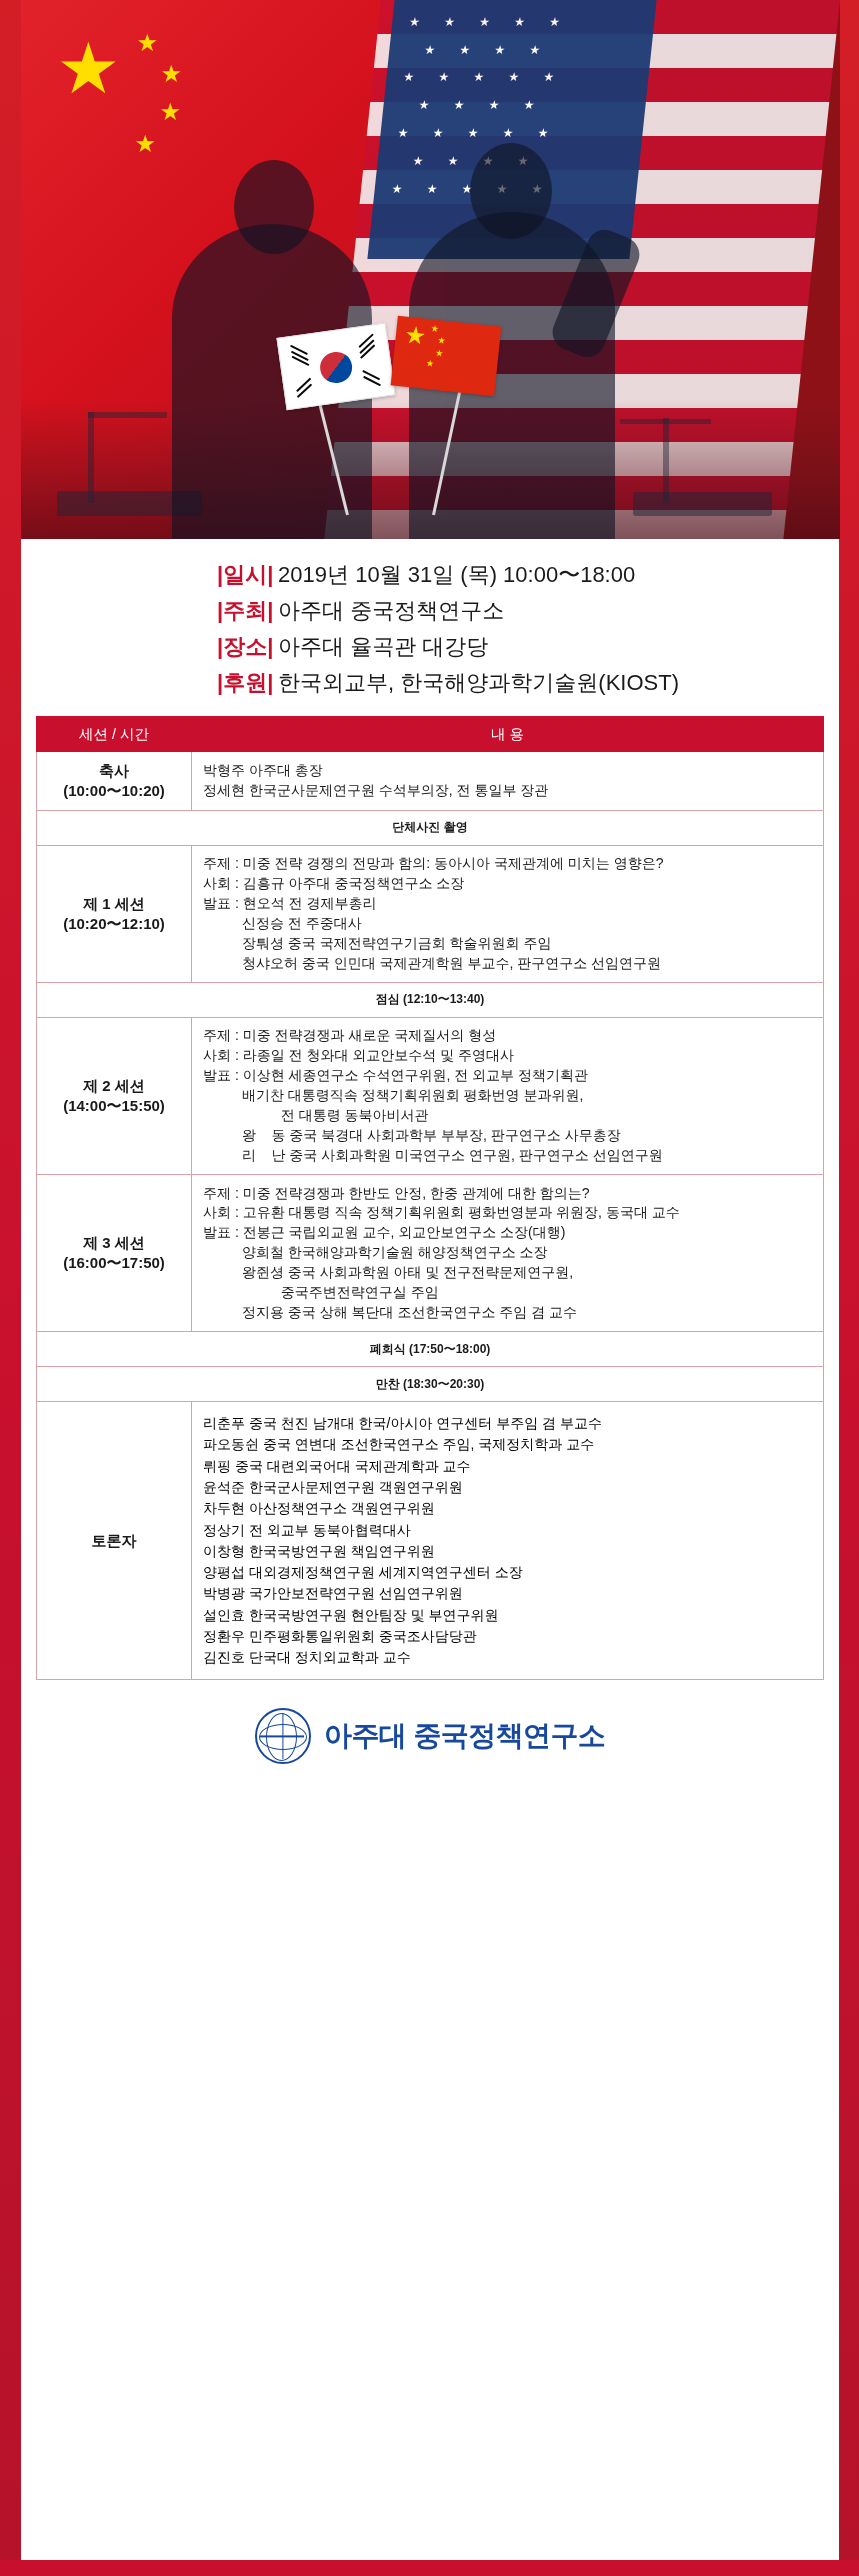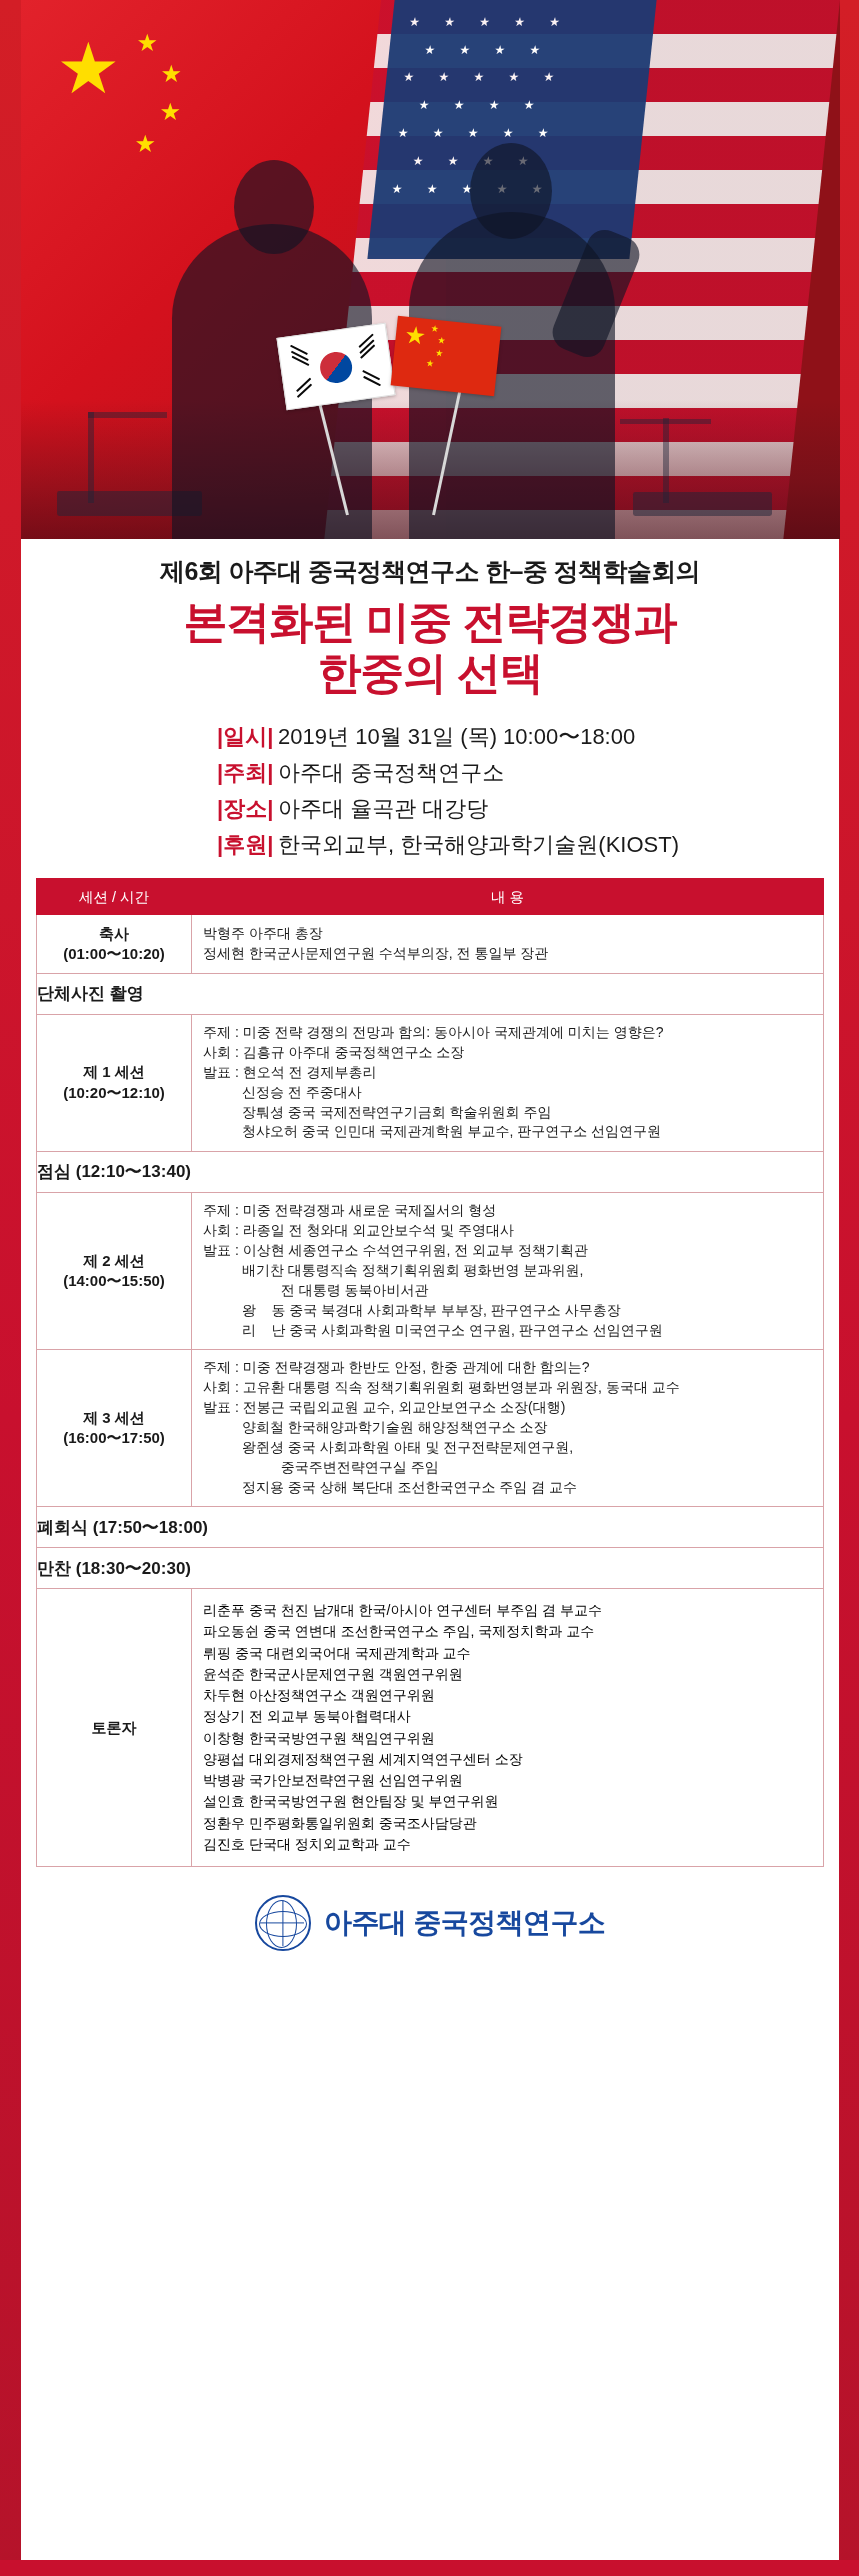--- a/index.html
+++ b/index.html
@@ -187,21 +187,22 @@
     line-height:1.35;
     padding:8.5px 3.6px;
   }
   td.content{
     padding:8.5px 11px;
     font-size:14px;
     line-height:1.42;
     color:#1a1a1a;
   }
   td.full{
-    font-size:17px;
+    text-align:center;
+    font-size:12px;
     font-weight:bold;
     padding:8.5px 0;
     color:#1a1a1a;
   }
   .ln{display:block;white-space:pre;}
   td.discussants{
     padding:11px 11px;
     font-size:14px;
     line-height:1.52;
   }
@@ -334,27 +335,20 @@
       <div class="cn-flag-small">
         <span class="bigstar">★</span>
         <span class="sm" style="left:34px;top:4.8px;">★</span>
         <span class="sm" style="left:42px;top:15.7px;">★</span>
         <span class="sm" style="left:41px;top:29px;">★</span>
         <span class="sm" style="left:33px;top:40px;">★</span>
       </div>
     </div>
   </div>
 
-  <div class="titles">
-    <div class="subtitle">제6회 아주대 중국정책연구소 한–중 정책학술회의</div>
-    <div class="main-title">
-      <div>본격화된 미중 전략경쟁과</div>
-      <div>한중의 선택</div>
-    </div>
-  </div>
 
   <div class="info">
     <div class="row">
       <span class="lab">|일시|</span><span>2019년 10월 31일 (목) 10:00〜18:00</span>
     </div>
     <div class="row">
       <span class="lab">|주최|</span><span>아주대 중국정책연구소</span>
     </div>
     <div class="row">
       <span class="lab">|장소|</span><span>아주대 율곡관 대강당</span>
@@ -370,21 +364,21 @@
         <tr>
           <th class="col-session">세션 / 시간</th>
           <th>내 용</th>
         </tr>
       </thead>
       <tbody>
 
         <tr>
           <td class="session">
             <span class="ln">축사
-(01:00〜10:20)</span>
+(10:00〜10:20)</span>
           </td>
           <td class="content">
             <span class="ln">박형주 아주대 총장</span>
             <span class="ln">정세현 한국군사문제연구원 수석부의장, 전 통일부 장관</span>
           </td>
         </tr>
 
         <tr>
           <td class="full" colspan="2">단체사진 촬영</td>
         </tr>

